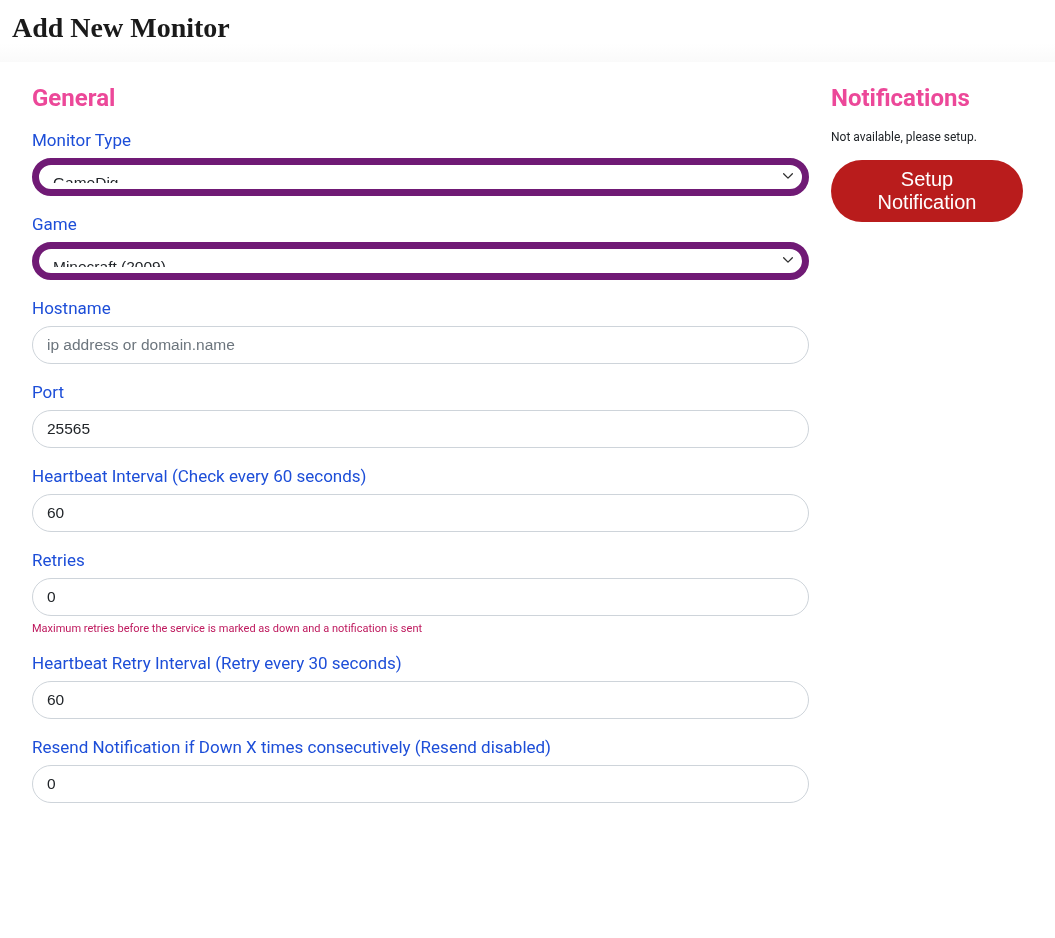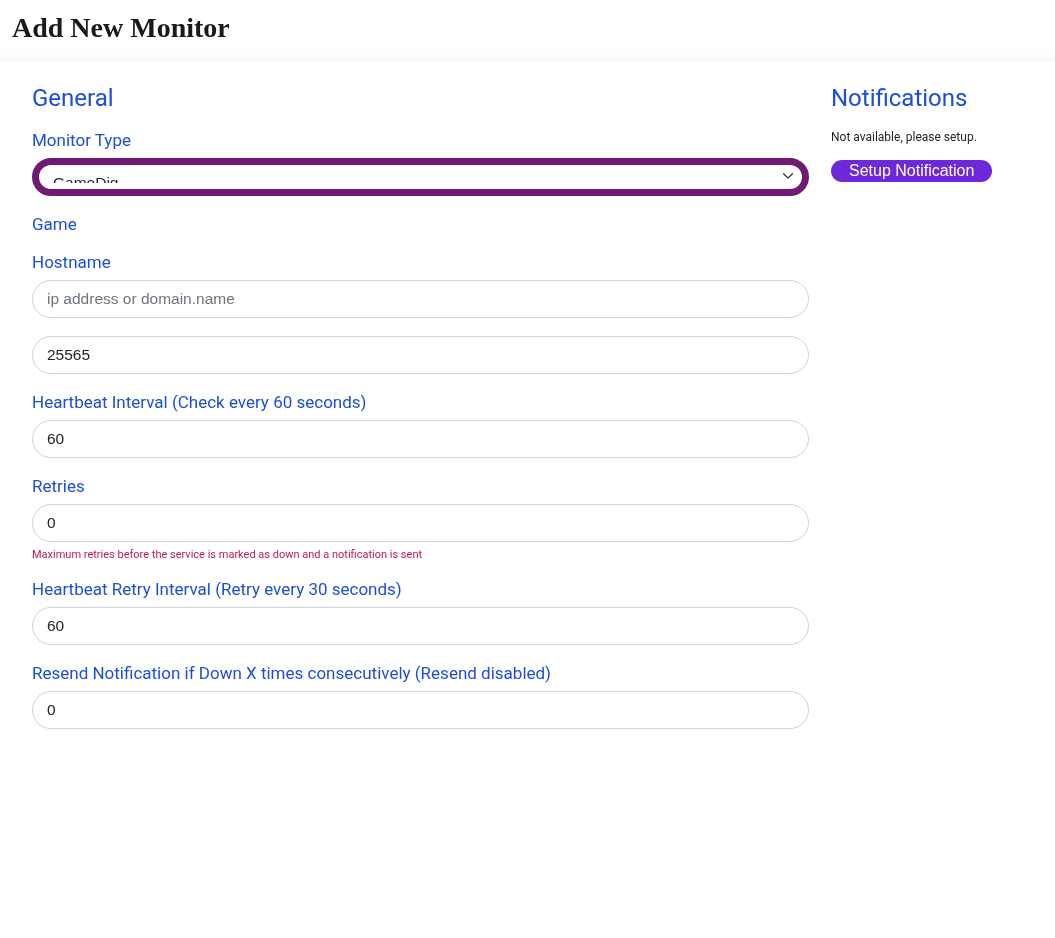--- a/index.html
+++ b/index.html
@@ -36,22 +36,22 @@
     }
     .col-main {
       flex: 1 1 auto;
       min-width: 0;
     }
     .col-side {
       flex: 0 0 192px;
     }
     .section-title {
       font-size: 24px;
-      font-weight: 400;
-      color: #1d4ed8;
+      font-weight: 700;
+      color: #ec4899;
       margin-bottom: 18px;
     }
     .form-group {
       margin-bottom: 18px;
     }
     .form-label {
       display: block;
       font-size: 17px;
       color: #1d4ed8;
       margin-bottom: 8px;
@@ -104,25 +104,25 @@
       color: #be185d;
       margin-top: 6px;
     }
     .notif-text {
       font-size: 12px;
       color: #212529;
       margin-bottom: 16px;
     }
     .btn-green {
       display: inline-block;
-      background: #6d28d9;
+      background: #b91c1c;
       color: #ffffff;
-      font-size: 16px;
+      font-size: 20px;
       font-weight: 500;
-      padding: 2px 18px;
+      padding: 8px 18px;
       border: none;
       border-radius: 999px;
       cursor: pointer;
     }
   </style>
 </head>
 <body>
 
 <div class="page-header">
   <h1 class="page-title">Add New Monitor</h1>
@@ -144,28 +144,39 @@
             <svg width="14" height="14" viewBox="0 0 16 16" fill="none" stroke="currentColor" stroke-width="1.5" stroke-linecap="round" stroke-linejoin="round">
                 <polyline points="3 6 8 11 13 6"></polyline>
               </svg>
           </span>
         </div>
       </div>
 
 
       <div class="form-group">
         <label class="form-label">Game</label>
+        <div class="select-wrap">
+          <select class="form-select">
+            <option>Minecraft (2009)</option>
+          </select>
+          <span class="select-chevron">
+            <svg width="14" height="14" viewBox="0 0 16 16" fill="none" stroke="currentColor" stroke-width="1.5" stroke-linecap="round" stroke-linejoin="round">
+                <polyline points="3 6 8 11 13 6"></polyline>
+              </svg>
+          </span>
+        </div>
       </div>
 
       <div class="form-group">
         <label class="form-label">Hostname</label>
         <input type="text" class="form-control" placeholder="ip address or domain.name" style="">
       </div>
 
       <div class="form-group">
+        <label class="form-label">Port</label>
         <input type="text" class="form-control" value="25565" style="">
       </div>
 
       <div class="form-group">
         <label class="form-label">Heartbeat Interval (Check every 60 seconds)</label>
         <input type="text" class="form-control" value="60" style="">
       </div>
 
       <div class="form-group">
         <label class="form-label">Retries</label>

